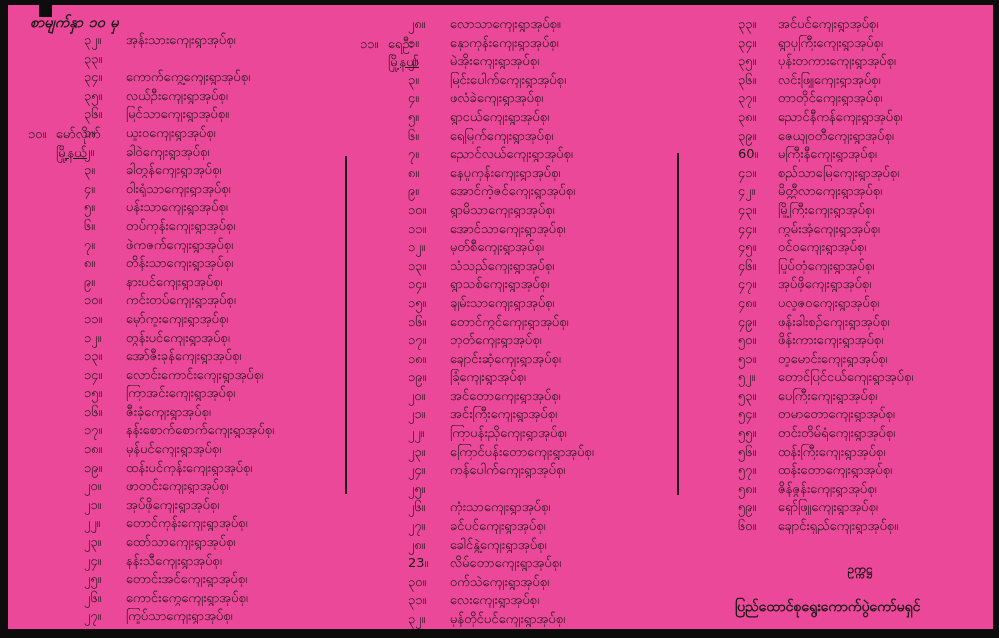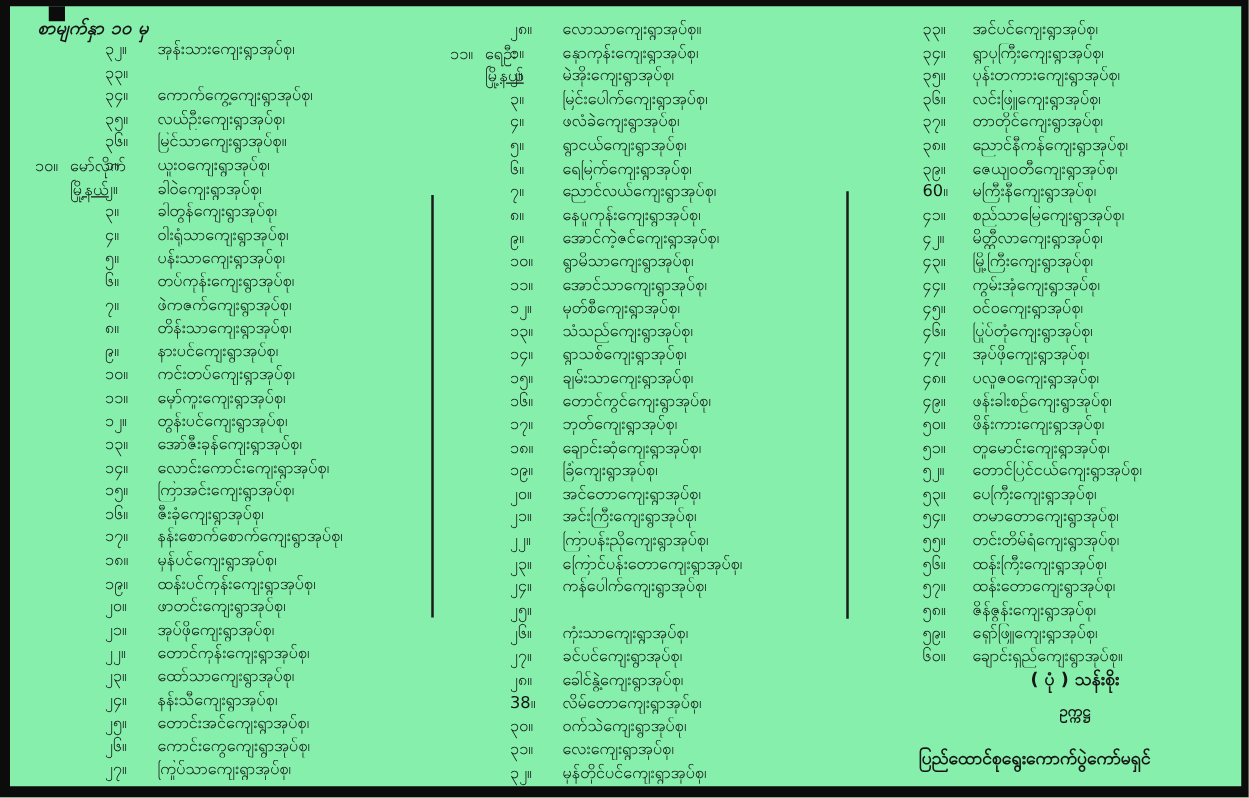--- a/index.html
+++ b/index.html
@@ -3,21 +3,21 @@
 <meta charset="utf-8">
 <style>
   html,body{margin:0;padding:0;}
   body{
     width:999px;height:638px;position:relative;overflow:hidden;
     background:#e8e8e6;
     font-family:"DejaVu Sans", sans-serif;
     color:#161616;
   }
   .page{
-    position:absolute;inset:0;background:#86efac;
+    position:absolute;inset:0;background:#ec4899;
     border-style:solid;border-color:#0c0c0c;
     border-width:5px 6px 9px 8px;
     box-sizing:border-box;
   }
   .corner-tab{position:absolute;left:31px;top:0;width:13px;height:12px;background:#0c0c0c;}
   .page-header{
     position:absolute;left:22px;top:8px;
     font-size:14.5px;font-weight:bold;font-style:italic;letter-spacing:.2px;
   }
   .col{position:absolute;margin-left:12px;}
@@ -302,21 +302,21 @@
       </div>
       <div class="row">
         <span class="num">၂၇။</span>
         <span class="vname">ခင်ပင်ကျေးရွာအုပ်စု၊</span>
       </div>
       <div class="row">
         <span class="num">၂၈။</span>
         <span class="vname">ခေါင်နွဲ့ကျေးရွာအုပ်စု၊</span>
       </div>
       <div class="row">
-        <span class="num">38။</span>
+        <span class="num">23။</span>
         <span class="vname">လိမ်တောကျေးရွာအုပ်စု၊</span>
       </div>
       <div class="row">
         <span class="num">၃၀။</span>
         <span class="vname">ဝက်သဲကျေးရွာအုပ်စု၊</span>
       </div>
       <div class="row">
         <span class="num">၃၁။</span>
         <span class="vname">လေးကျေးရွာအုပ်စု၊</span>
       </div>
@@ -445,17 +445,16 @@
       <div class="row">
         <span class="num">၆၀။</span>
         <span class="vname">ချောင်းရှည်ကျေးရွာအုပ်စု။</span>
       </div>
     </div>
 
   <div class="divider divider-1"></div>
   <div class="divider divider-2"></div>
 
   <div class="signature">
-    <div class="sig-name">( ပုံ ) သန်းစိုး</div>
     <div class="sig-title">ဥက္ကဋ္ဌ</div>
     <div class="sig-org">ပြည်ထောင်စုရွေးကောက်ပွဲကော်မရှင်</div>
   </div>
 </div>
 
 </body></html>

